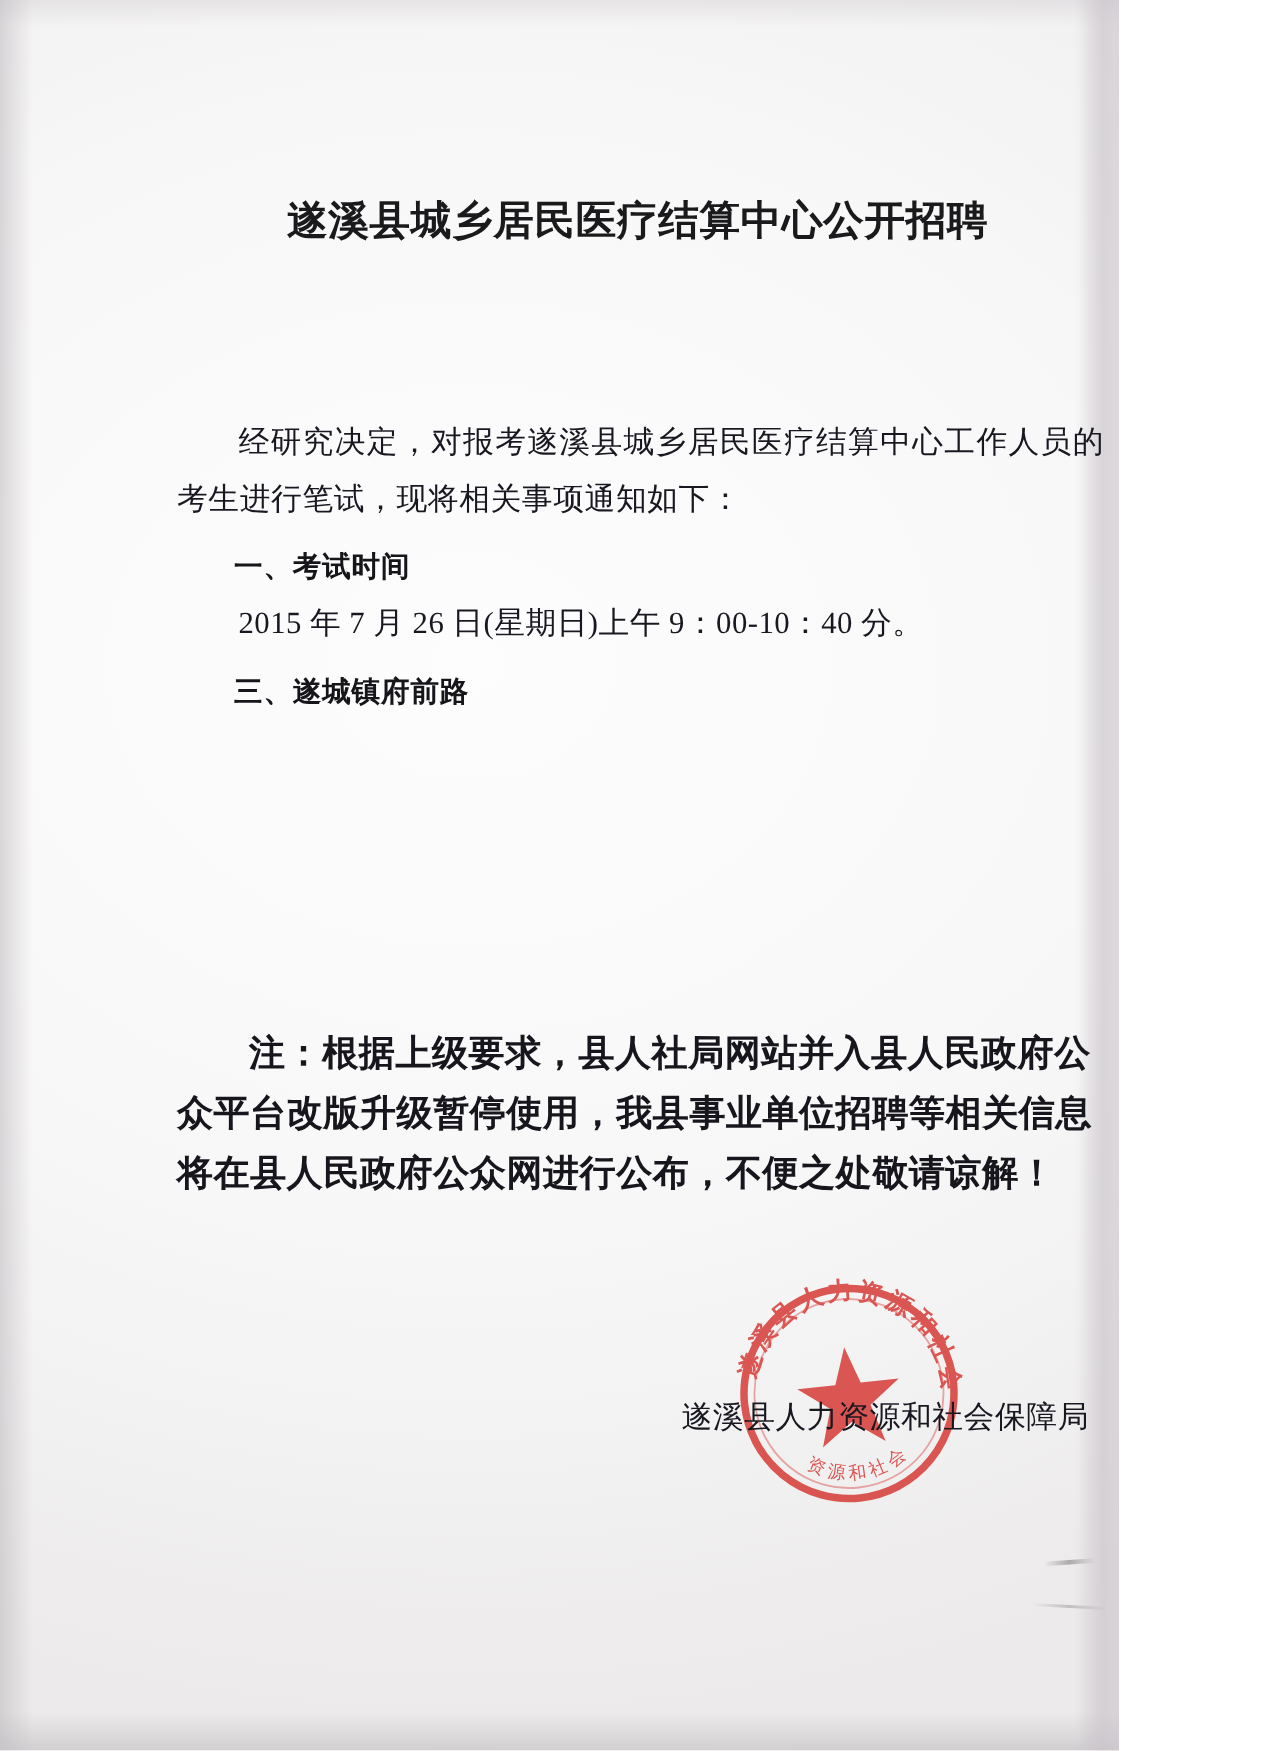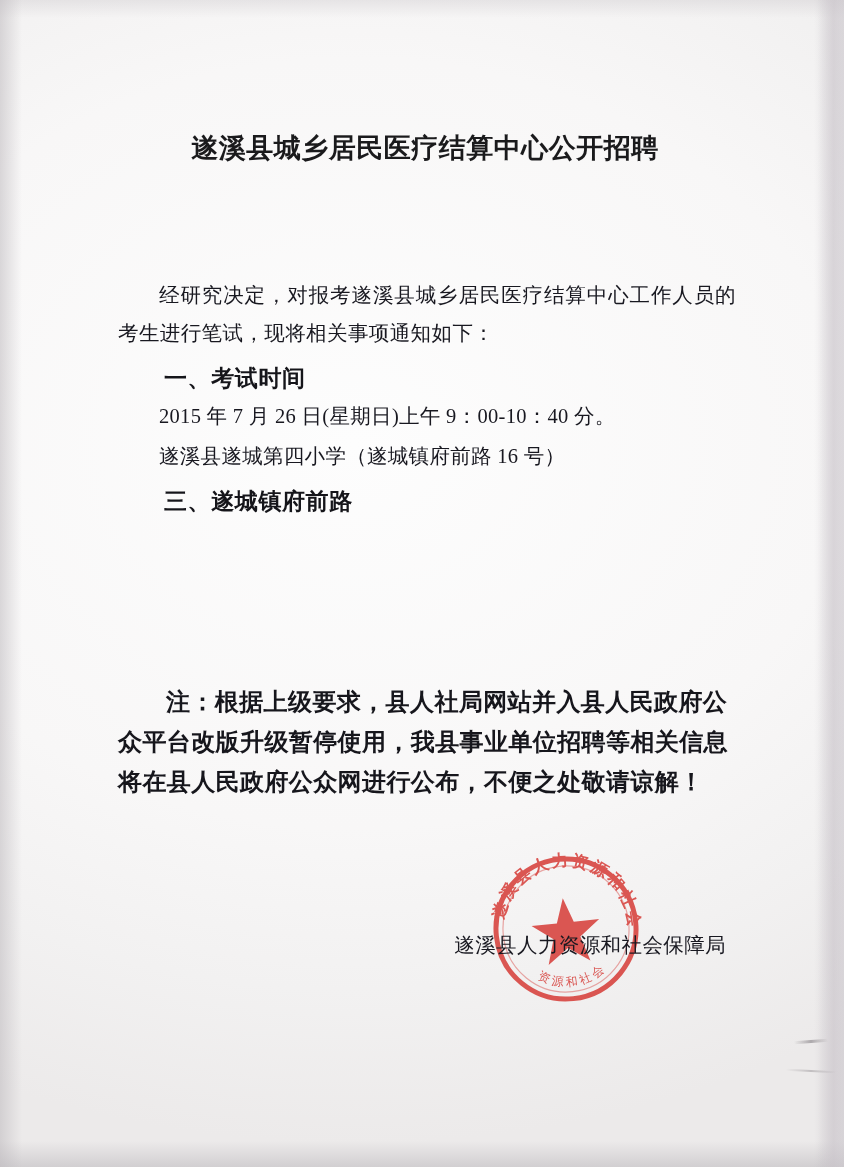--- a/index.html
+++ b/index.html
@@ -10,21 +10,21 @@
     width: 850px;
     height: 1167px;
     background: #ffffff;
     font-family: "Liberation Serif", "DejaVu Serif", serif;
     overflow: hidden;
   }
 
   
   #page {
     position: relative;
-    width: 844px;
+    width: 746px;
     height: 1167px;
     background:
       radial-gradient(ellipse 900px 700px at 42% 38%, #fdfdfd 0%, #f8f7f7 55%, #f2f1f1 78%, #eceaea 100%),
       linear-gradient(100deg, #f6f5f6 0%, #fbfafb 25%, #fdfdfd 55%, #f4f3f4 100%);
   }
   
   #page::before {
     content: "";
     position: absolute;
     top: 0; left: 0; right: 0; bottom: 0;
@@ -95,21 +95,21 @@
 
   .para {
     text-indent: 2em;
     margin: 0 0 2px 0;
     letter-spacing: 0.4px;
   }
 
   .section-head {
     font-family: "DejaVu Sans", "Liberation Sans", sans-serif;
     font-weight: bold;
-    font-size: 23px;
+    font-size: 19px;
     text-indent: 2em;
     margin: 7px 0 0 0;
     color: #15151a;
     letter-spacing: 0.6px;
   }
 
   .section-text {
     text-indent: 2em;
     margin: 0 0 2px 0;
     letter-spacing: 0.3px;
@@ -174,21 +174,20 @@
       <span>遂溪县城乡居民医疗结算中心公开招聘</span>
     </div>
 
     <div class="content">
 
       <p class="para">经研究决定，对报考遂溪县城乡居民医疗结算中心工作人员的考生进行笔试，现将相关事项通知如下：</p>
 
       <p class="section-head">一、考试时间</p>
       <p class="section-text">2015 年 7 月 26 日(星期日)上午 9：00-10：40 分。</p>
 
-      <p class="section-text">遂溪县遂城第四小学（遂城镇府前路 16 号）</p>
 
       <p class="section-head">三、遂城镇府前路</p>
 
     </div>
 
     <div class="note-block">
       <p class="para-note">注：根据上级要求，县人社局网站并入县人民政府公众平台改版升级暂停使用，我县事业单位招聘等相关信息将在县人民政府公众网进行公布，不便之处敬请谅解！</p>
     </div>
 
     <div class="seal">

